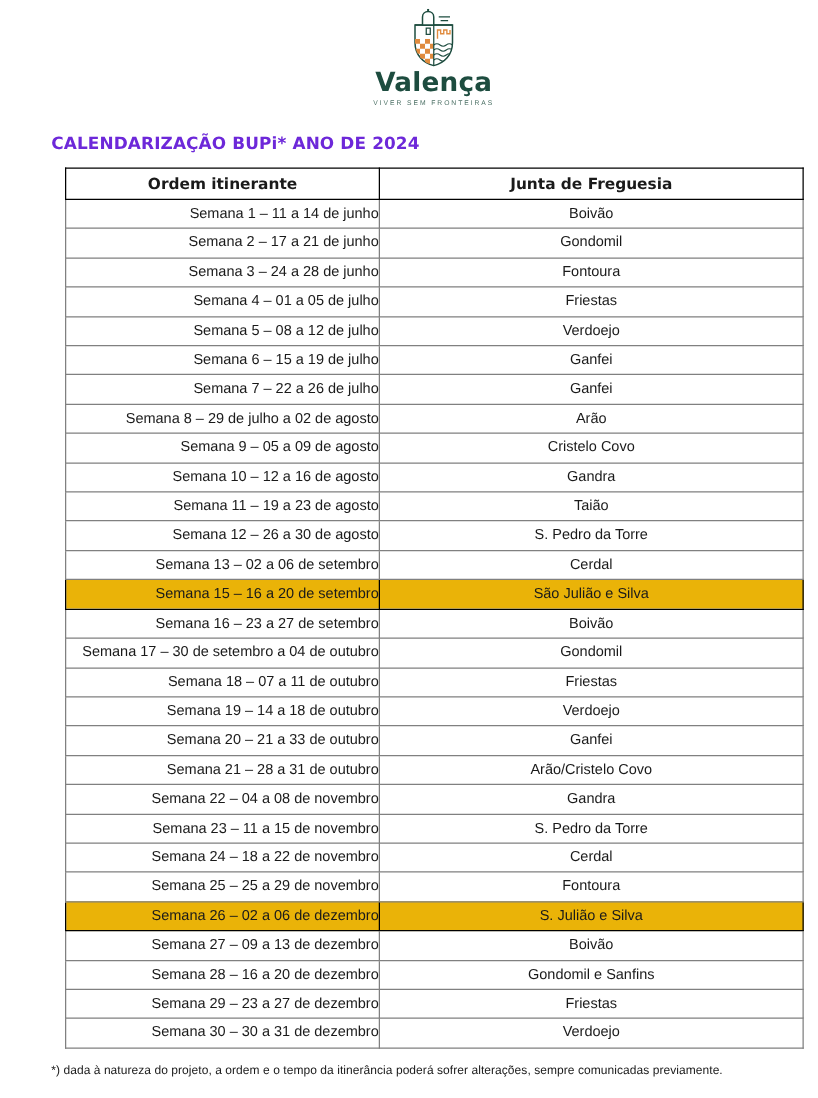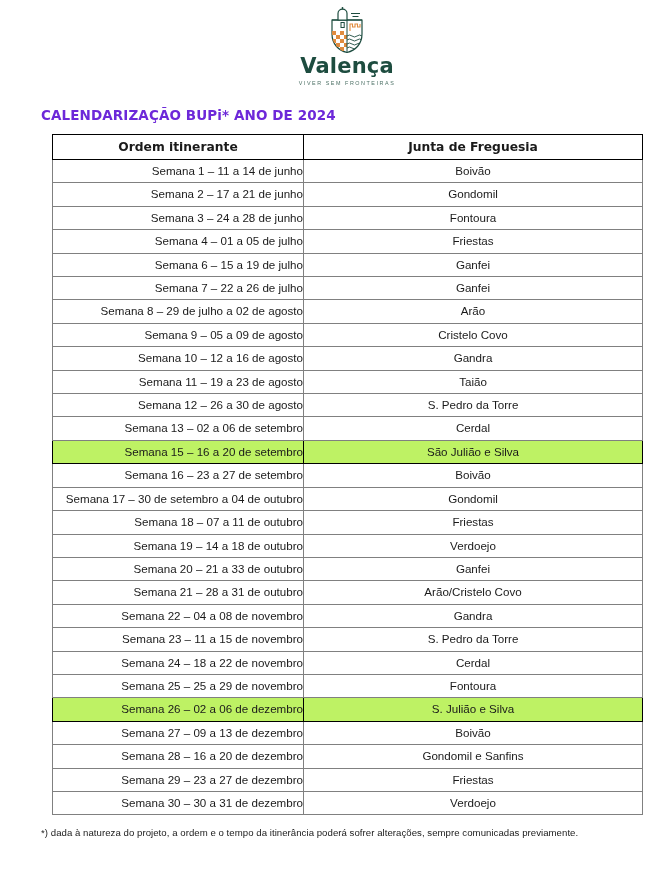--- a/index.html
+++ b/index.html
@@ -98,21 +98,21 @@
     font-family: "DejaVu Sans", sans-serif;
   }
   table.cal tbody td.ordem {
     text-align: right;
     padding-left: 5px;
   }
   table.cal tbody td.junta {
     text-align: center;
   }
   table.cal tbody tr.hl td {
-    background: #bef264;
+    background: #eab308;
     border-color: #000000;
   }
   table.cal tbody tr.hl + tr td,
   table.cal tbody tr.prehl td {
     border-top-color: #000000;
   }
 
   
   table.cal { border: 1px solid #555555; }
 
@@ -214,20 +214,24 @@
           </tr>
           <tr>
             <td class="ordem">Semana 3 – 24 a 28 de junho</td>
             <td class="junta">Fontoura</td>
           </tr>
           <tr>
             <td class="ordem">Semana 4 – 01 a 05 de julho</td>
             <td class="junta">Friestas</td>
           </tr>
           <tr>
+            <td class="ordem">Semana 5 – 08 a 12 de julho</td>
+            <td class="junta">Verdoejo</td>
+          </tr>
+          <tr>
             <td class="ordem">Semana 6 – 15 a 19 de julho</td>
             <td class="junta">Ganfei</td>
           </tr>
           <tr>
             <td class="ordem">Semana 7 – 22 a 26 de julho</td>
             <td class="junta">Ganfei</td>
           </tr>
           <tr>
             <td class="ordem">Semana 8 – 29 de julho a 02 de agosto</td>
             <td class="junta">Arão</td>

